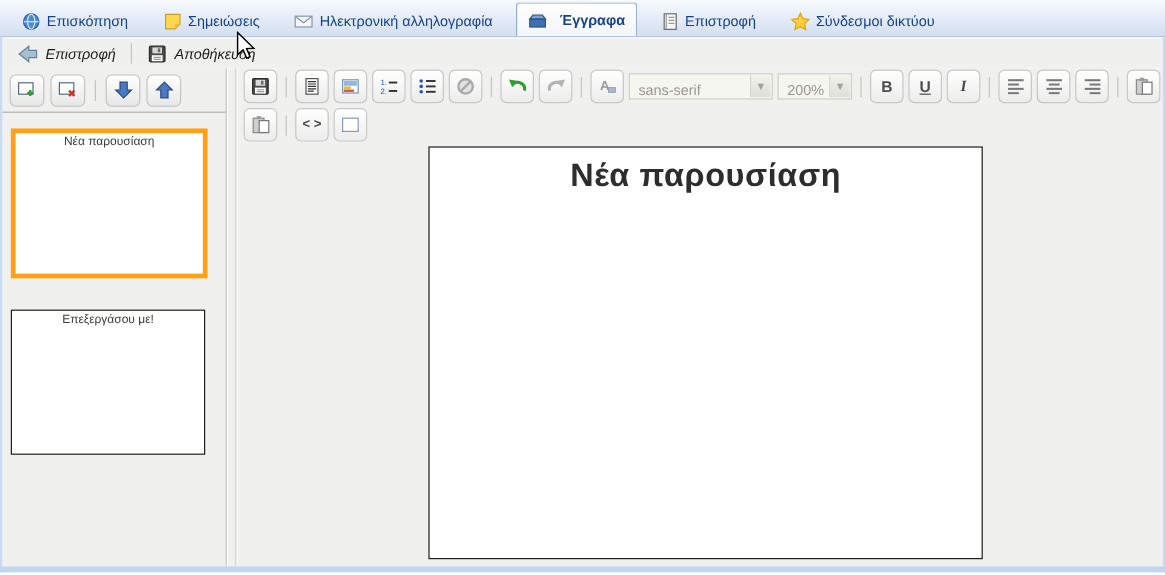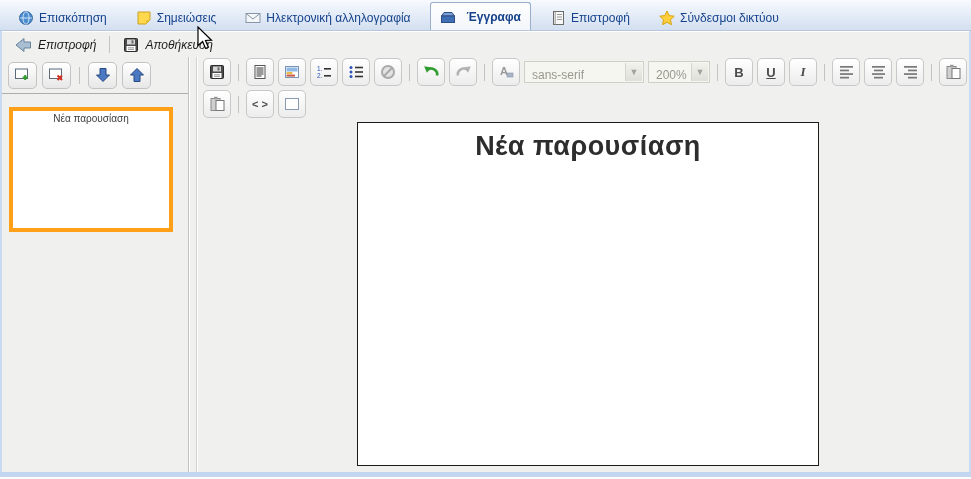--- a/index.html
+++ b/index.html
@@ -169,20 +169,23 @@
       <div class="sbtn">
         <svg width="16" height="16">
             <polygon points="8,1.5 14.5,8 11,8 11,14.5 5,14.5 5,8 1.5,8" fill="#4a78c2" stroke="#27497f"></polygon>
           </svg>
       </div>
     </div>
     <div class="slidelist">
       <div class="thumb selected">
         <span>Νέα παρουσίαση</span>
       </div>
+      <div class="thumb normal">
+        <span>Επεξεργάσου με!</span>
+      </div>
     </div>
   </div>
   <div class="splitter"></div>
 
   <div class="editor">
 
     <div class="edrow edrow1">
       <div class="ebtn">
         <svg width="16" height="16">
             <rect x="1.5" y="1.5" width="13" height="13" rx="1" fill="#4a4a4a" stroke="#2d2d2d"></rect>

